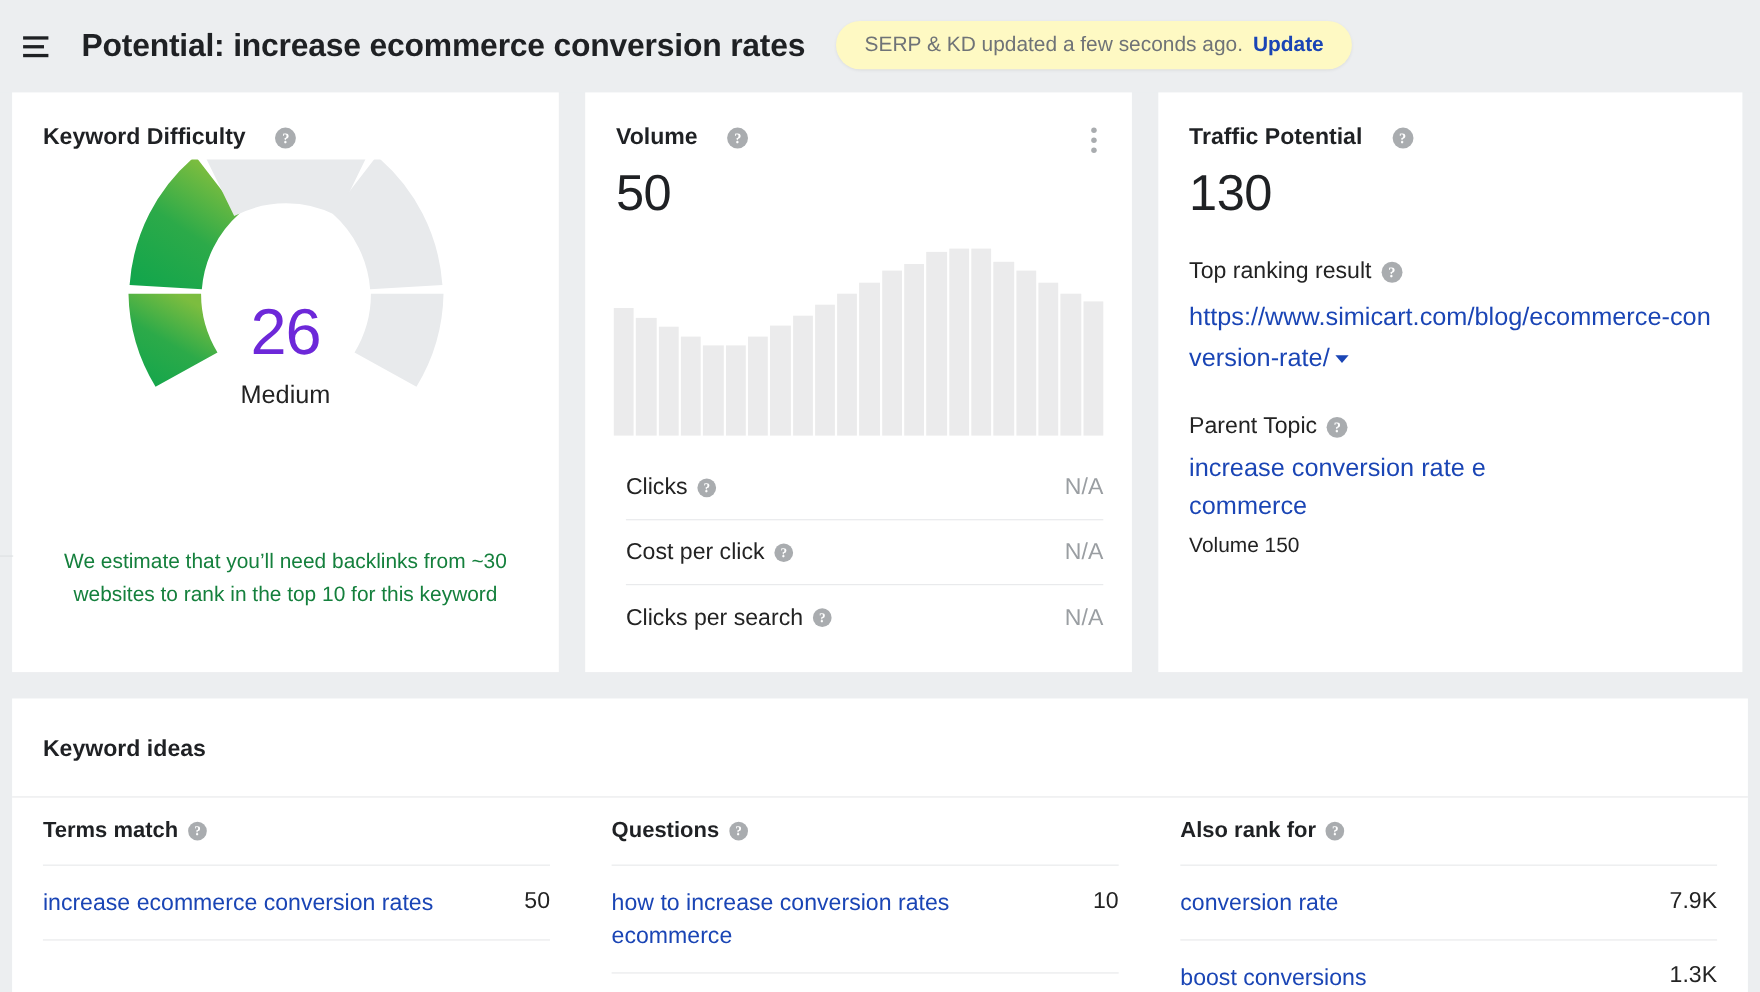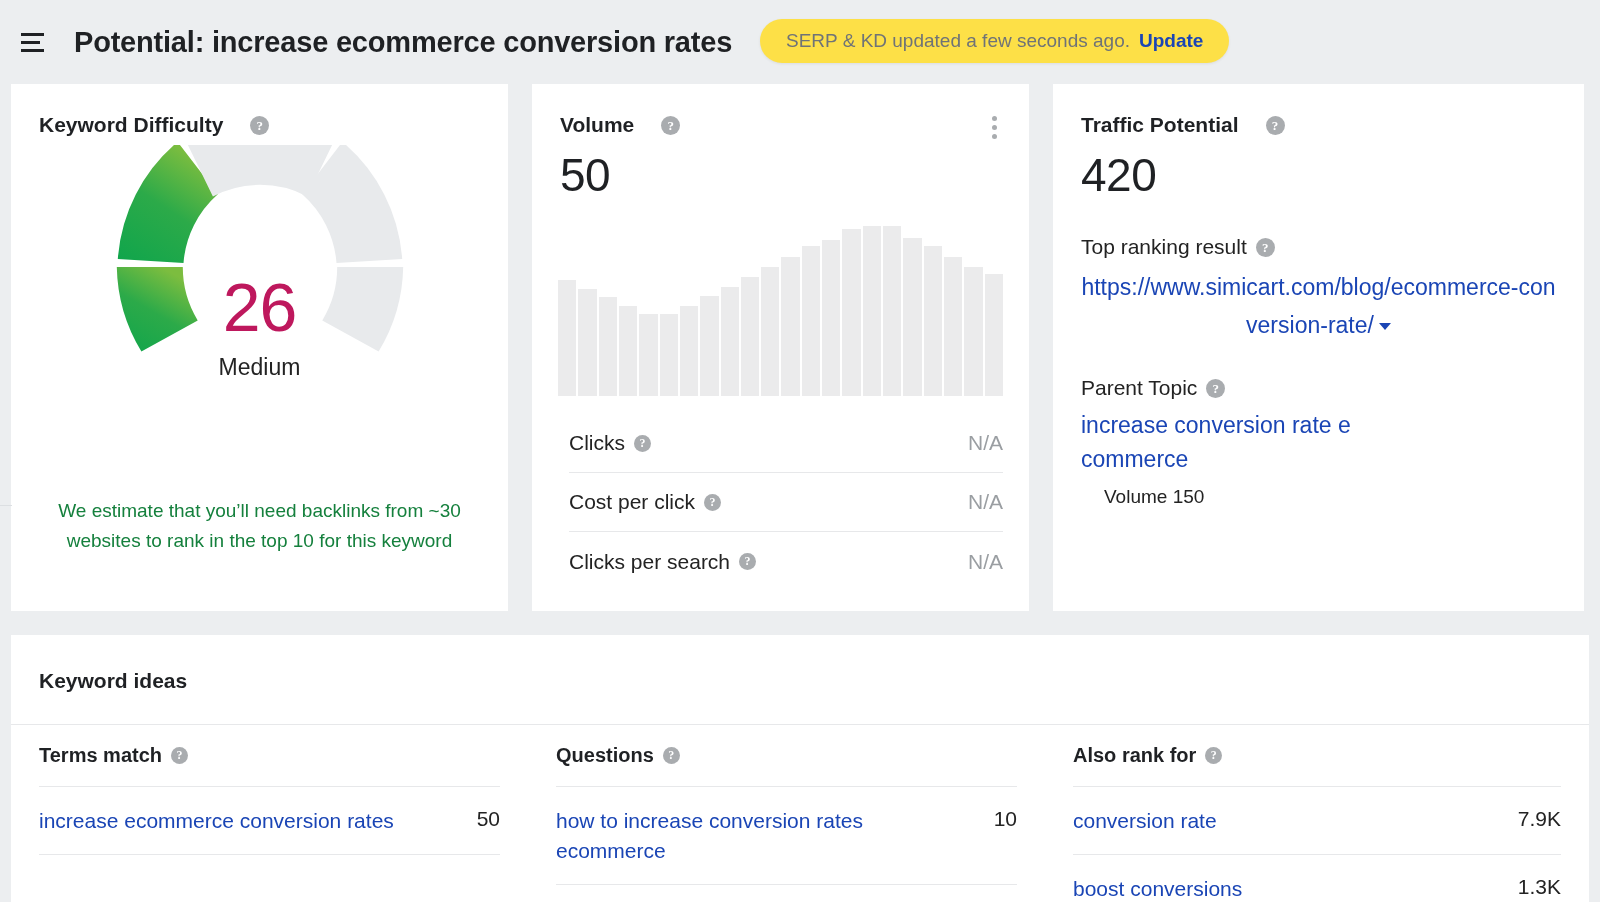--- a/index.html
+++ b/index.html
@@ -55,21 +55,21 @@
   }
 
   .update-pill {
     position: absolute;
     left: 760px;
     top: 19px;
     height: 44px;
     display: flex;
     align-items: center;
     gap: 0;
-    background: #fde047;
+    background: #fef9c3;
     border-radius: 22px;
     padding: 0 26px;
     box-shadow: 0 1px 3px rgba(0,0,0,0.07);
     white-space: nowrap;
   }
   .update-pill .msg { font-size: 19px; color: #6f7377; }
   .update-pill .act {
     font-size: 19px;
     color: #1a45b5;
     font-weight: bold;
@@ -148,22 +148,22 @@
     margin-top: 8px;
   }
   .gauge-svg { position: absolute; left: 50%; top: 0; transform: translateX(-50%); }
   .gauge-center {
     position: absolute;
     left: 0; right: 0;
     top: 128px;
     text-align: center;
   }
   .gauge-value {
-    font-size: 68px;
-    color: #be185d;
+    font-size: 59px;
+    color: #6d28d9;
     line-height: 1;
     letter-spacing: -1px;
   }
   .gauge-label {
     font-size: 23px;
     color: #232323;
     margin-top: 13px;
   }
   .kd-note {
     position: absolute;
@@ -219,21 +219,20 @@
 
   .tp-link {
     display: block;
     font-size: 23px;
     line-height: 38px;
     color: #1a45b5;
     text-decoration: none;
     padding: 9px 28px 0 28px;
     word-break: break-all;
     cursor: pointer;
-    text-align: center;
   }
   .tp-link .caret {
     display: inline-block;
     width: 0; height: 0;
     border-left: 6px solid transparent;
     border-right: 6px solid transparent;
     border-top: 7px solid #1a45b5;
     vertical-align: 3px;
     margin-left: 5px;
   }
@@ -244,21 +243,20 @@
     color: #1a45b5;
     text-decoration: none;
     padding: 8px 28px 0 28px;
     max-width: 370px;
     cursor: pointer;
   }
   .tp-volume {
     font-size: 19px;
     color: #232323;
     padding: 10px 44px 0 28px;
-    margin-left: 23px;
   }
 
   
   .ideas-panel {
     background: #ffffff;
     margin: 24px 11px 0 11px;
     height: 279px;
   }
   .ideas-title {
     font-size: 21px;
@@ -433,21 +431,21 @@
         </div>
       </div>
   </div>
 
   <div class="card card-tp">
     <div class="card-title">
       <span>Traffic Potential</span>
       <span class="help">?</span>
     </div>
 
-    <div class="big-number">420</div>
+    <div class="big-number">130</div>
 
     <div class="tp-sub first">
       <span>Top ranking result</span>
       <span class="help">?</span>
     </div>
     <a class="tp-link"><span>https://www.simicart.com/blog/ecommerce-conversion-rate/</span><span class="caret"></span></a>
 
     <div class="tp-sub second">
       <span>Parent Topic</span>
       <span class="help">?</span>

